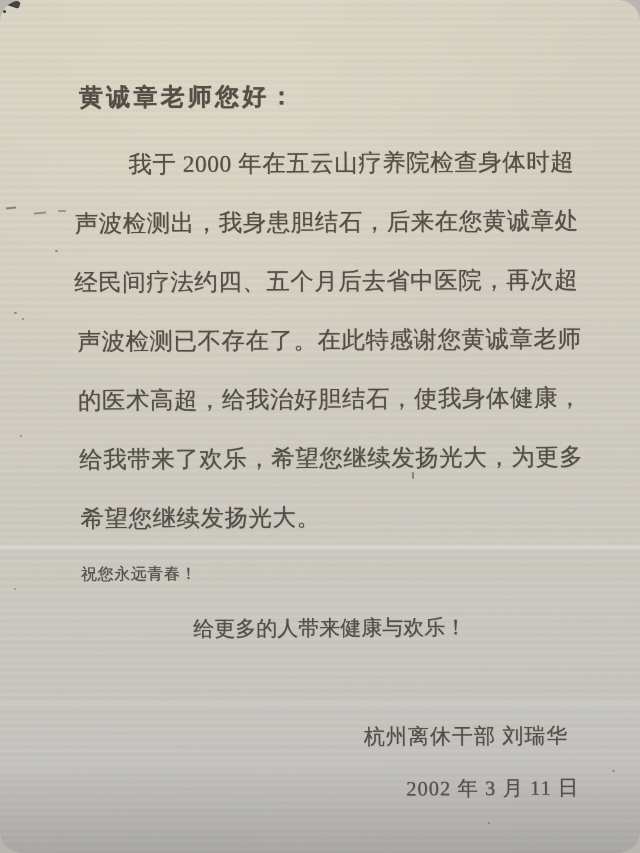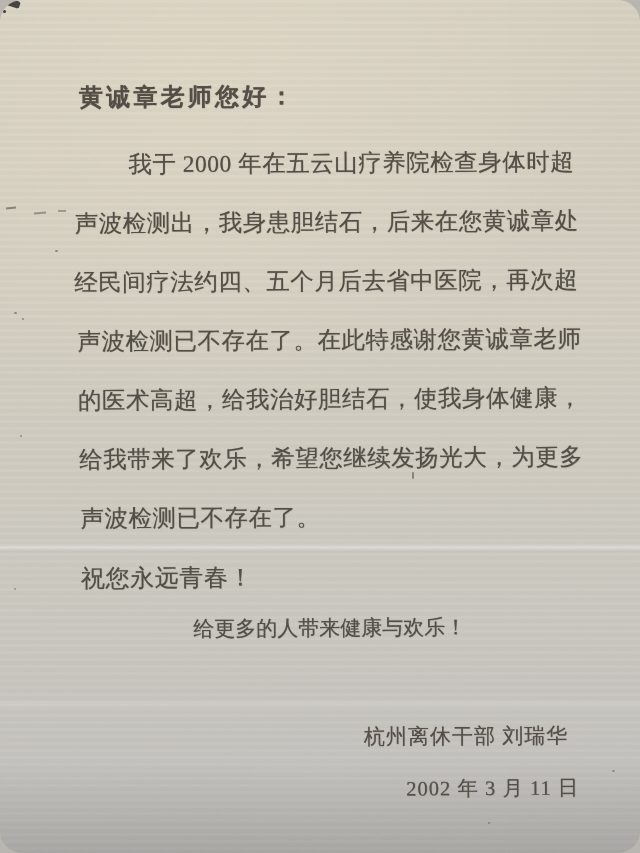--- a/index.html
+++ b/index.html
@@ -37,21 +37,21 @@
     position: absolute; inset: 0;
     transform: rotate(-0.35deg);
     color: #514d45;
   }
   .line {
     position: absolute; white-space: nowrap; line-height: 1;
     text-shadow: 0 0 1px rgba(81,77,69,0.45), 0.4px 0.4px 0.6px rgba(81,77,69,0.25);
   }
   .greeting  { font-size: 24px; letter-spacing: 3.2px; font-weight: 600; }
   .body-line { font-size: 23.5px; letter-spacing: 0.5px; }
-  .closing   { font-size: 24px; letter-spacing: 0.6px; }
+  .closing   { font-size: 16px; letter-spacing: 0.6px; }
   .slogan    { font-size: 21px; letter-spacing: 0px; }
   .sig       { font-size: 21px; letter-spacing: 1px; }
   .date      { font-size: 20.5px; letter-spacing: 1px; }
   .speck { position: absolute; background: #3e3c38; border-radius: 50%; pointer-events: none; }
   .mark  { position: absolute; background: #45433e; pointer-events: none; }
   .grain { position: absolute; inset: 0; opacity: 0.05; pointer-events: none; }
 </style>
 </head>
 <body>
 
@@ -70,21 +70,21 @@
     <div class="line body-line" style="top: 211px; left: 76px;">声波检测出，我身患胆结石，后来在您黄诚章处</div>
 
     <div class="line body-line" style="top: 270px; left: 75px;">经民间疗法约四、五个月后去省中医院，再次超</div>
 
     <div class="line body-line" style="top: 329px; left: 78px;">声波检测已不存在了。在此特感谢您黄诚章老师</div>
 
     <div class="line body-line" style="top: 388px; left: 78px;">的医术高超，给我治好胆结石，使我身体健康，</div>
 
     <div class="line body-line" style="top: 447px; left: 79px;">给我带来了欢乐，希望您继续发扬光大，为更多</div>
 
-    <div class="line body-line" style="top: 506px; left: 80px;">声波检测已不存在了。</div>
+    <div class="line body-line" style="top: 506px; left: 80px;">希望您继续发扬光大。</div>
 
     <div class="line closing" style="top: 565px; left: 80px;">祝您永远青春！</div>
 
     <div class="line slogan" style="top: 618px; left: 192px;">给更多的人带来健康与欢乐！</div>
 
     <div class="line sig" style="top: 727px; left: 362px;">杭州离休干部  刘瑞华</div>
 
     <div class="line date" style="top: 779px; left: 404px;">2002 年 3 月 11 日</div>
   </div>
 

